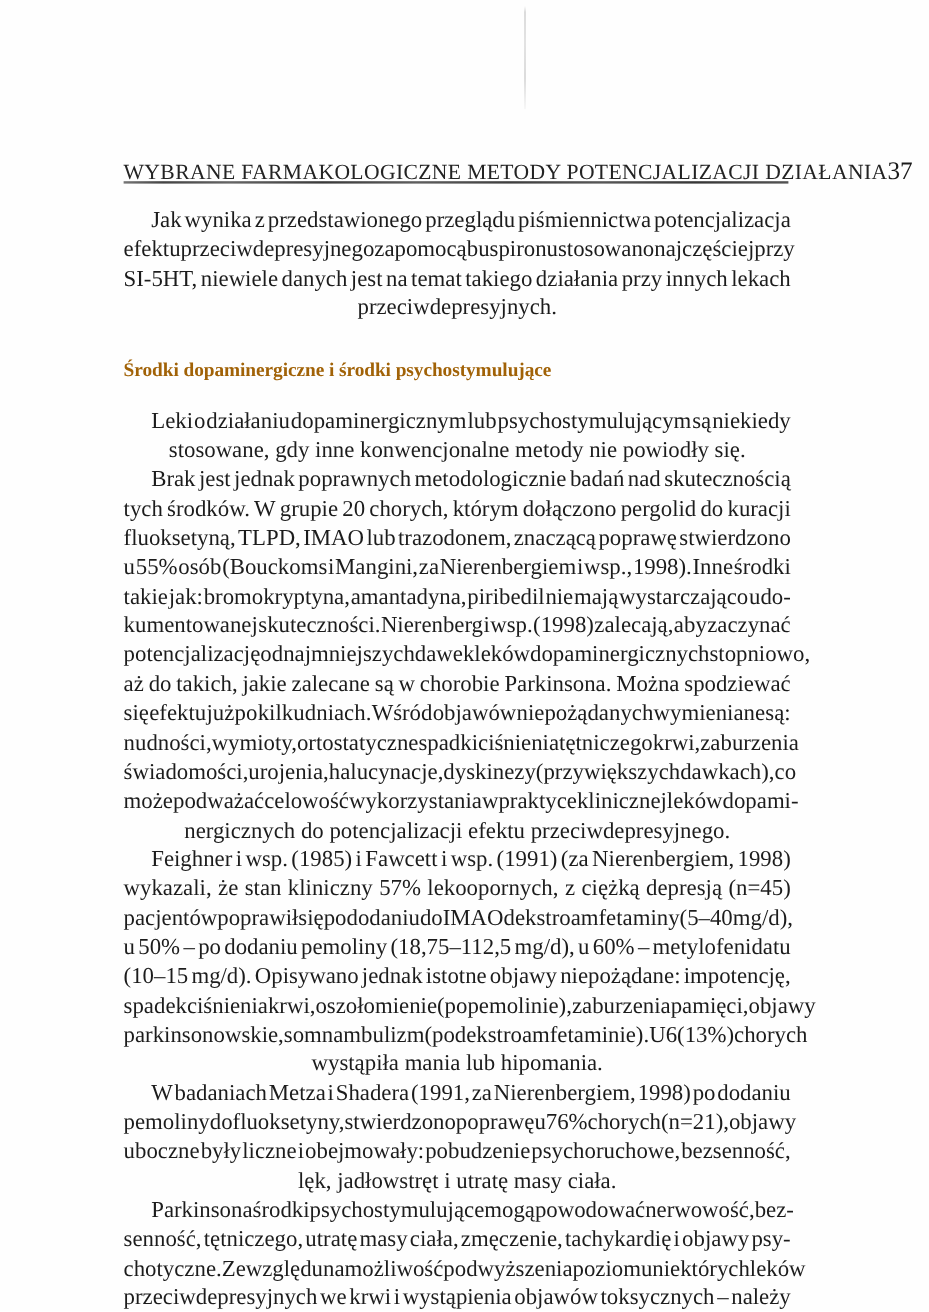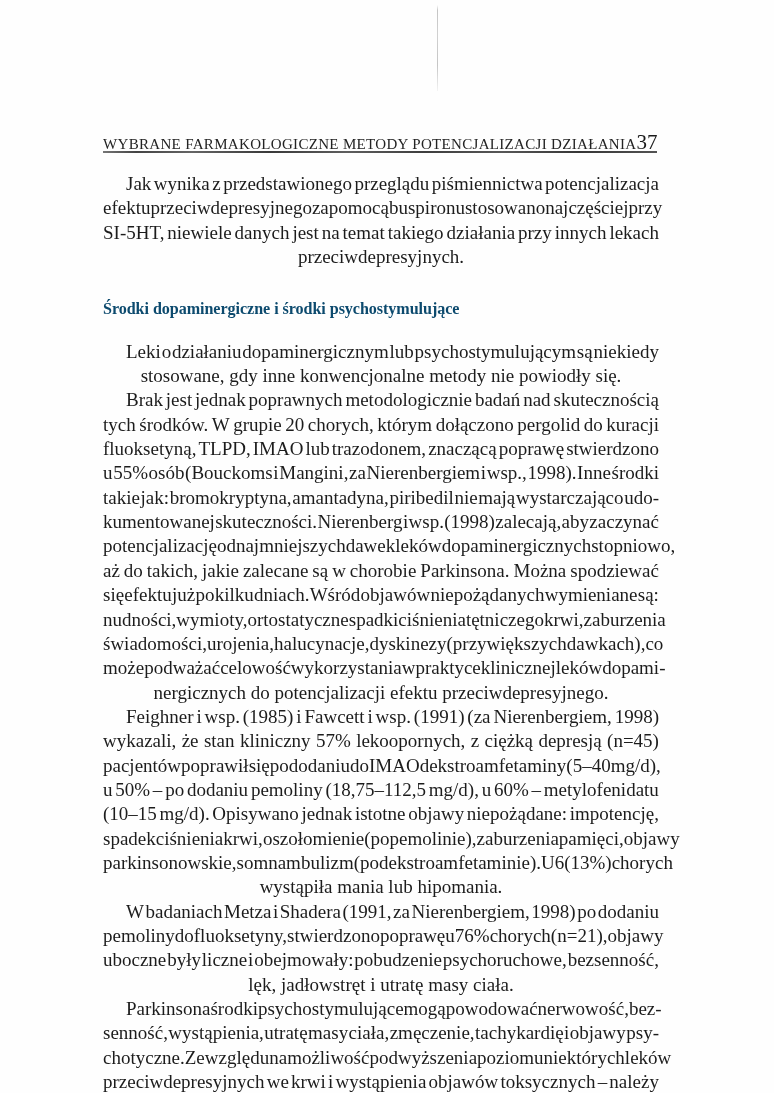--- a/index.html
+++ b/index.html
@@ -42,21 +42,21 @@
     position: absolute;
     left: 103px;
     top: 130px;
     width: 554px;
     height: 18px;
     display: flex;
     align-items: baseline;
     justify-content: space-between;
   }
   .running-head .title {
-    font-size: 15px;
+    font-size: 18px;
     letter-spacing: 0.32px;
     white-space: nowrap;
     color: #232323;
   }
   .running-head .folio {
     font-size: 21px;
     color: #1a1a1a;
   }
   .head-rule {
     position: absolute;
@@ -102,21 +102,21 @@
   .line.indent {
     padding-left: 23px;
   }
   .line > span { display: inline-block; }
 
   .section-heading {
     font-weight: bold;
     font-size: 16.1px;
     line-height: 24.35px;
     letter-spacing: -0.05px;
-    color: #0c4a6e;
+    color: #a16207;
   }
   .gap-before-heading { height: 28px; }
   .gap-after-heading  { height: 18px; }
 </style>
 </head>
 <body>
 
 <div class="page">
 
   <div class="scan-artifact"></div>
@@ -168,19 +168,19 @@
         <div class="line flush"><span>wystąpiła mania lub hipomania.</span></div>
       </div>
       <div class="para">
         <div class="line just indent"><span>W</span><span>badaniach</span><span>Metza</span><span>i</span><span>Shadera</span><span>(1991,</span><span>za</span><span>Nierenbergiem,</span><span>1998)</span><span>po</span><span>dodaniu</span></div>
         <div class="line just"><span>pemoliny</span><span>do</span><span>fluoksetyny,</span><span>stwierdzono</span><span>poprawę</span><span>u</span><span>76%</span><span>chorych</span><span>(n=21),</span><span>objawy</span></div>
         <div class="line just"><span>uboczne</span><span>były</span><span>liczne</span><span>i</span><span>obejmowały:</span><span>pobudzenie</span><span>psychoruchowe,</span><span>bezsenność,</span></div>
         <div class="line flush"><span>lęk, jadłowstręt i utratę masy ciała.</span></div>
       </div>
       <div class="para">
         <div class="line just indent"><span>Parkinsona</span><span>środki</span><span>psychostymulujące</span><span>mogą</span><span>powodować</span><span>nerwowość,</span><span>bez-</span></div>
-        <div class="line just"><span>senność,</span><span>wystąpienia,</span><span>utratę</span><span>masy</span><span>ciała,</span><span>zmęczenie,</span><span>tachykardię</span><span>i</span><span>objawy</span><span>psy-</span></div>
+        <div class="line just"><span>senność,</span><span>tętniczego,</span><span>utratę</span><span>masy</span><span>ciała,</span><span>zmęczenie,</span><span>tachykardię</span><span>i</span><span>objawy</span><span>psy-</span></div>
         <div class="line just"><span>chotyczne.</span><span>Ze</span><span>względu</span><span>na</span><span>możliwość</span><span>podwyższenia</span><span>poziomu</span><span>niektórych</span><span>leków</span></div>
         <div class="line just"><span>przeciwdepresyjnych</span><span>we</span><span>krwi</span><span>i</span><span>wystąpienia</span><span>objawów</span><span>toksycznych</span><span>–</span><span>należy</span></div>
       </div>
     </div>
 
 </div>
 
 </body></html>

